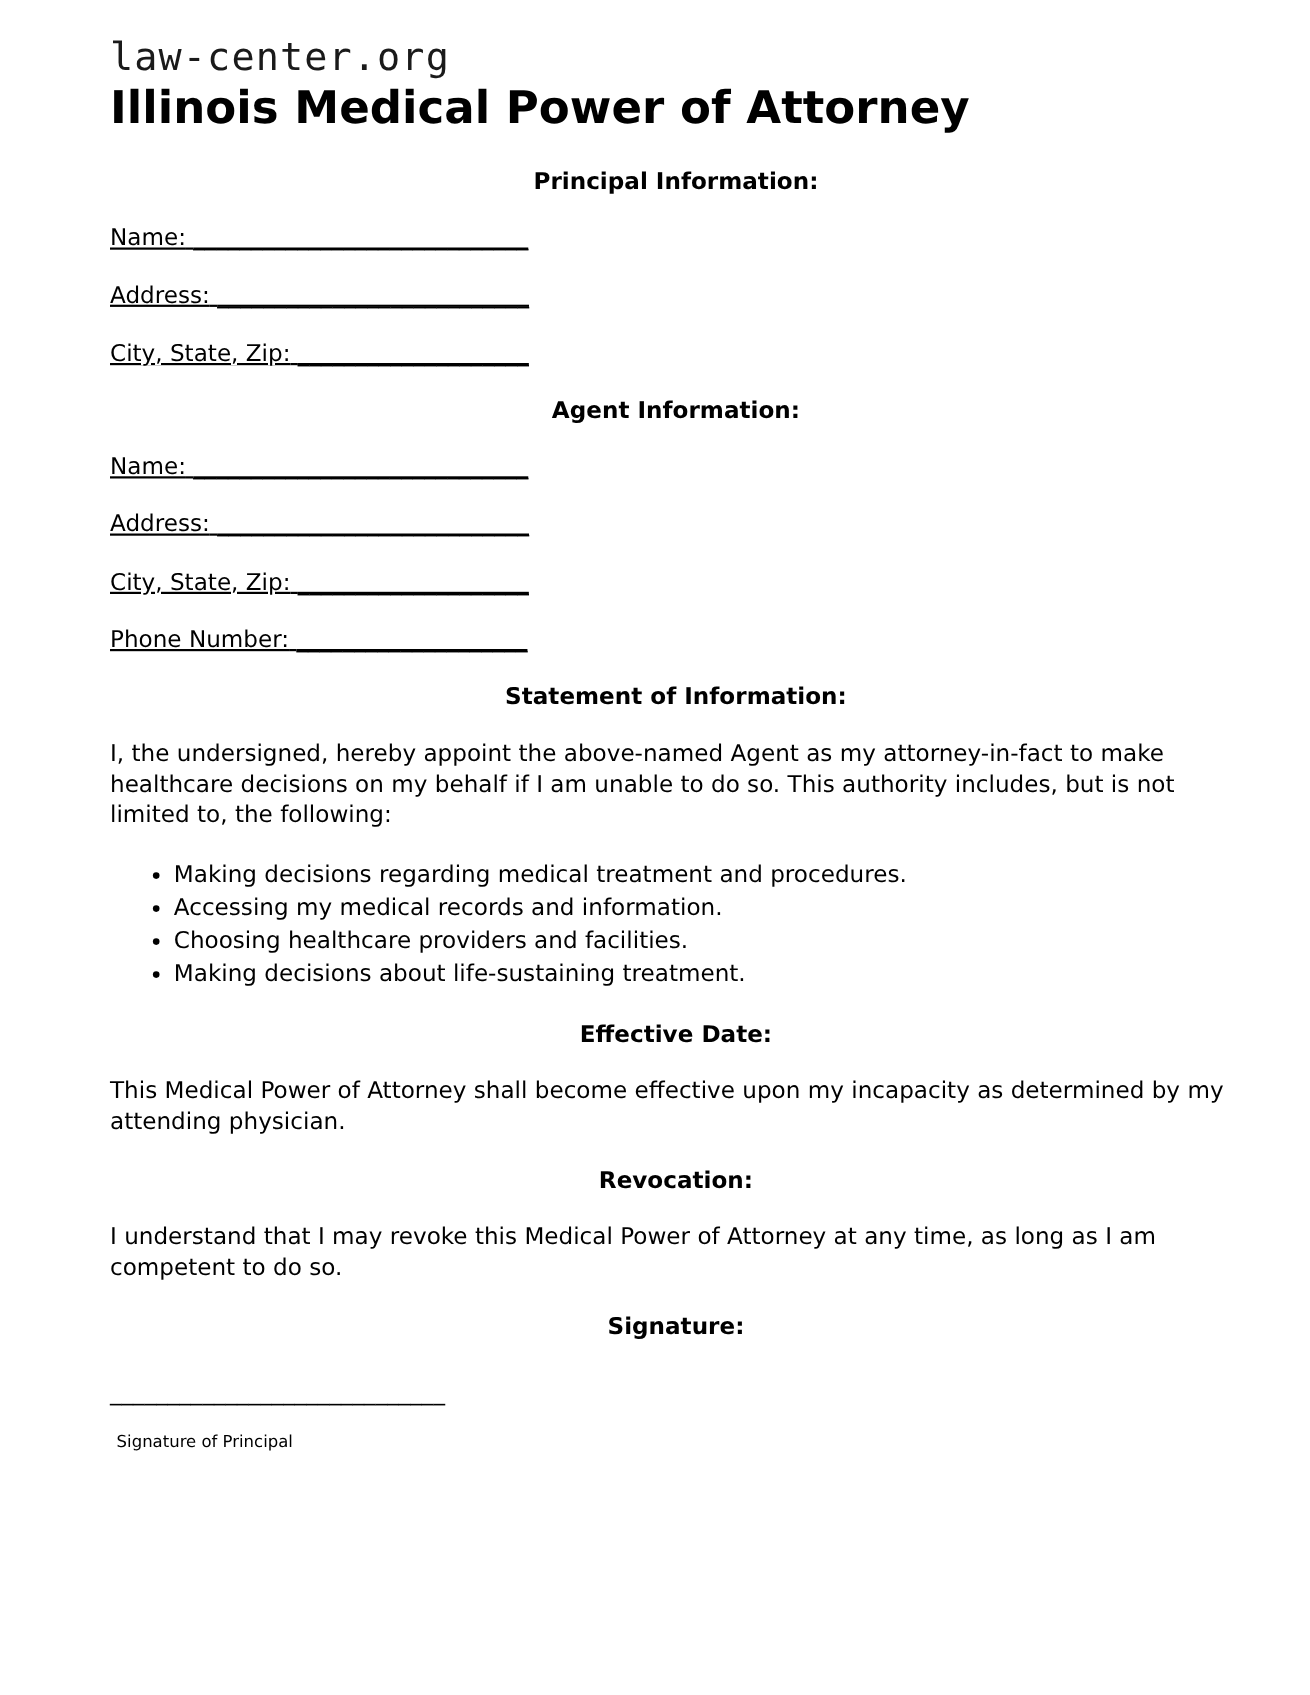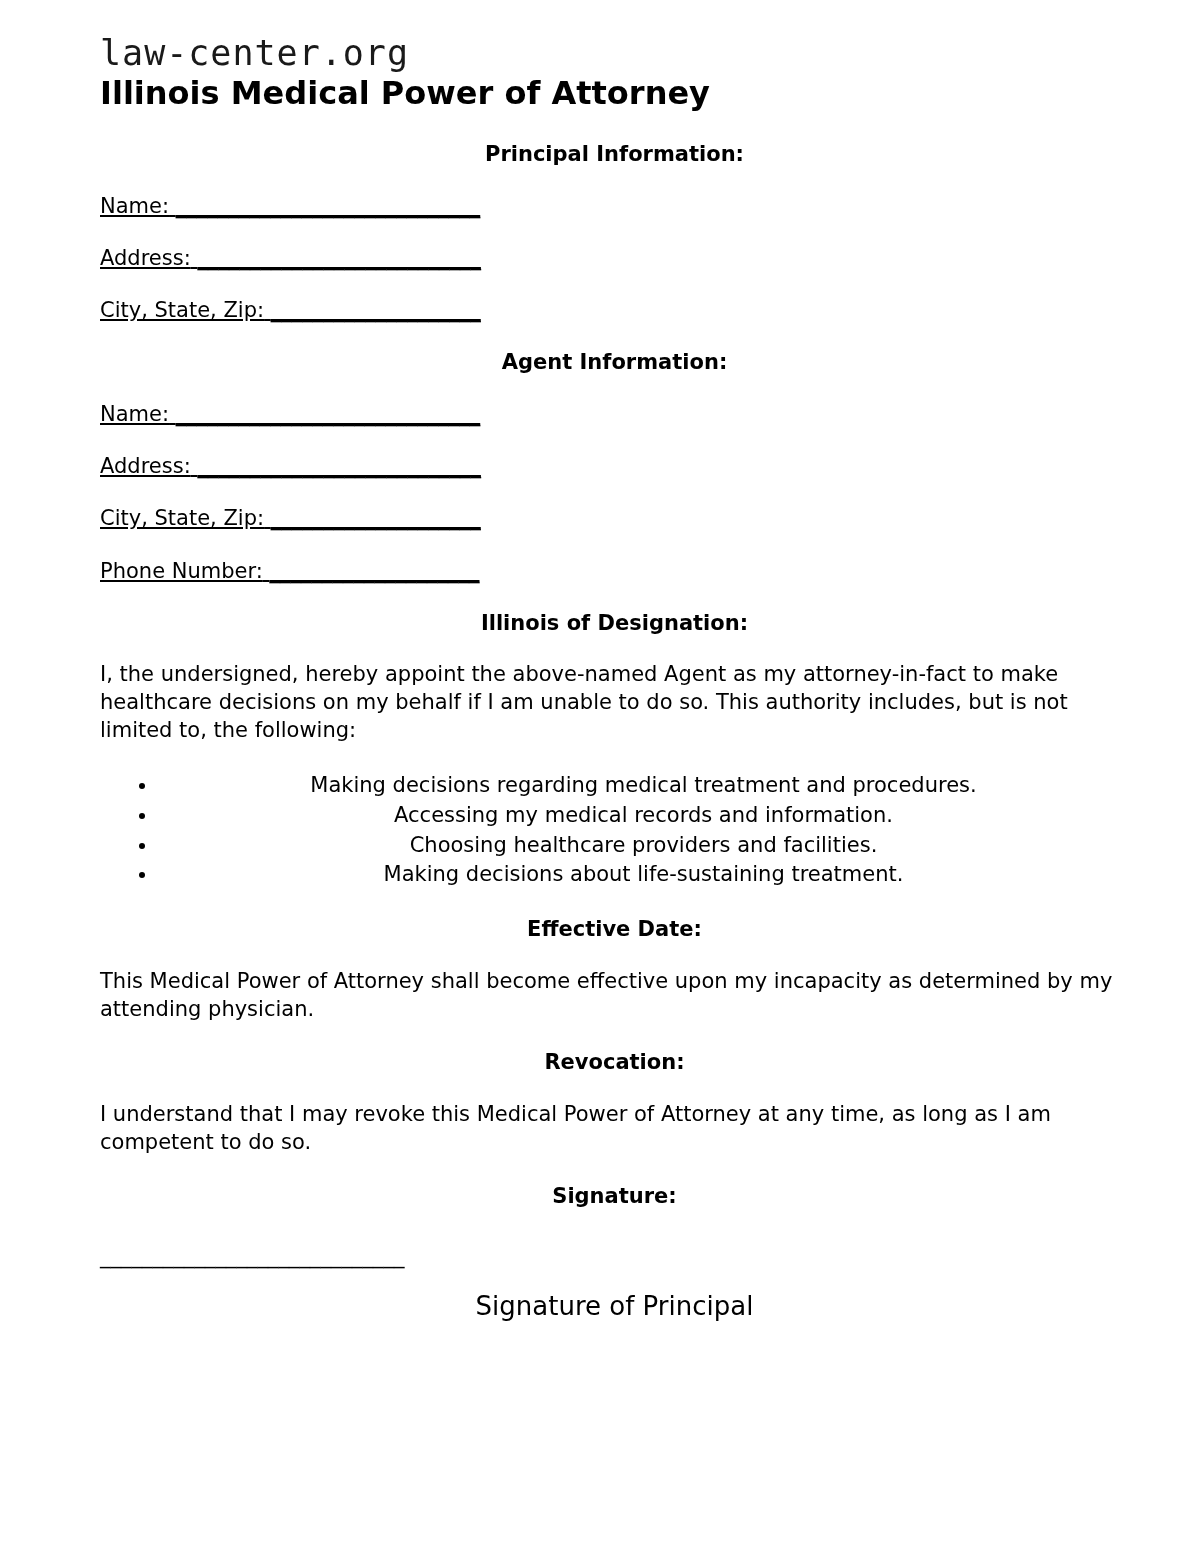--- a/index.html
+++ b/index.html
@@ -26,21 +26,21 @@
     font-size: 35px;
     letter-spacing: 1px;
     color: #1a1a1a;
     line-height: 1.1;
     margin: 0 0 2px 0;
     padding-left: 2px;
   }
   .doc-title {
     font-family: "DejaVu Sans", sans-serif;
     font-weight: bold;
-    font-size: 32px;
+    font-size: 41px;
     line-height: 1.15;
     margin: 0 0 30px 0;
     padding-left: 2px;
     color: #000000;
   }
   .content {
     padding-left: 2px;
   }
   p.intro, p.body-text {
     font-size: 21px;
@@ -62,40 +62,38 @@
     white-space: nowrap;
     text-decoration: underline;
   }
   .blank {
     letter-spacing: 0px;
   }
   ul.bullets {
     margin: 0 0 26px 0;
     padding-left: 58px;
     list-style-type: disc;
-    text-align: center;
   }
   ul.bullets li {
     font-size: 21px;
     line-height: 1.42;
     margin: 0;
   }
   .sig-block {
     margin-top: 34px;
   }
   .sig-line {
     font-size: 21px;
     line-height: 1.2;
     margin: 0 0 22px 0;
   }
   .sig-caption {
-    font-size: 26px;
+    font-size: 15px;
     line-height: 1.2;
     margin: 6px;
-    text-align: center;
   }
 </style>
 </head>
 <body>
 
 <div class="page">
 
   <div class="site-name">law-center.org</div>
   <h1 class="doc-title">Illinois Medical Power of Attorney</h1>
 
@@ -129,21 +127,21 @@
     </div>
     <div class="field-line">
       <span>City, State, Zip:</span>
       <span class="blank">____________________</span>
     </div>
     <div class="field-line">
       <span>Phone Number:</span>
       <span class="blank">____________________</span>
     </div>
 
-    <h2 class="section">Illinois of Designation:</h2>
+    <h2 class="section">Statement of Information:</h2>
     <p class="body-text">I, the undersigned, hereby appoint the above-named Agent as my attorney-in-fact to make healthcare decisions on my behalf if I am unable to do so. This authority includes, but is not limited to, the following:</p>
 
     <ul class="bullets">
       <li>Making decisions regarding medical treatment and procedures.</li>
       <li>Accessing my medical records and information.</li>
       <li>Choosing healthcare providers and facilities.</li>
       <li>Making decisions about life-sustaining treatment.</li>
     </ul>
 
     <h2 class="section">Effective Date:</h2>

